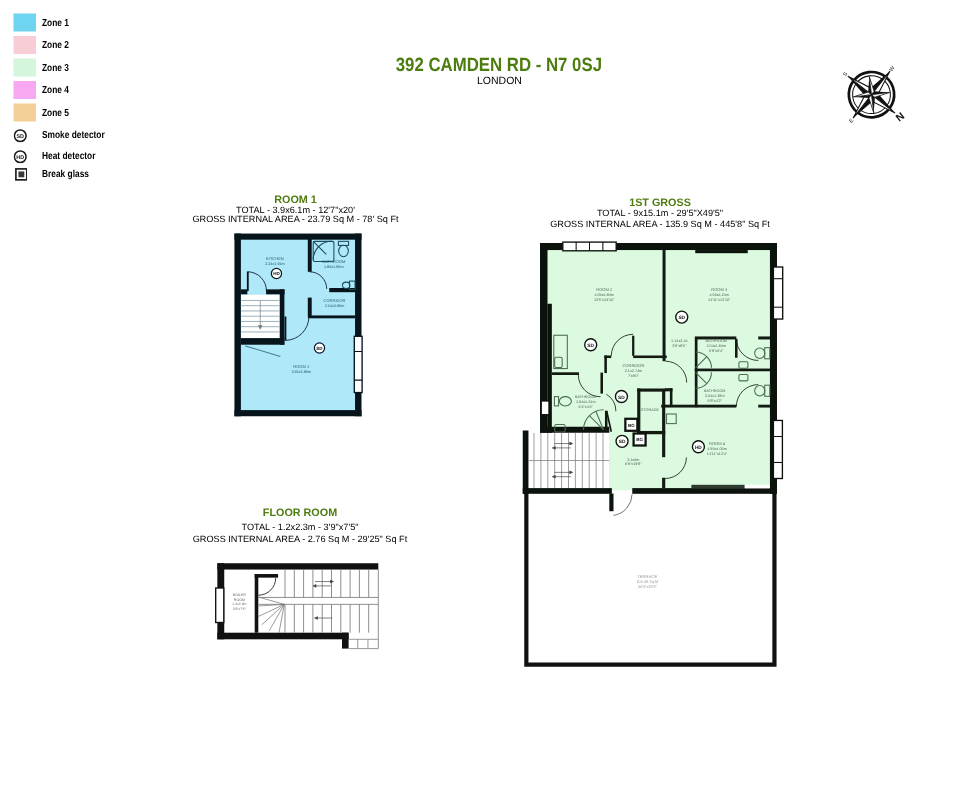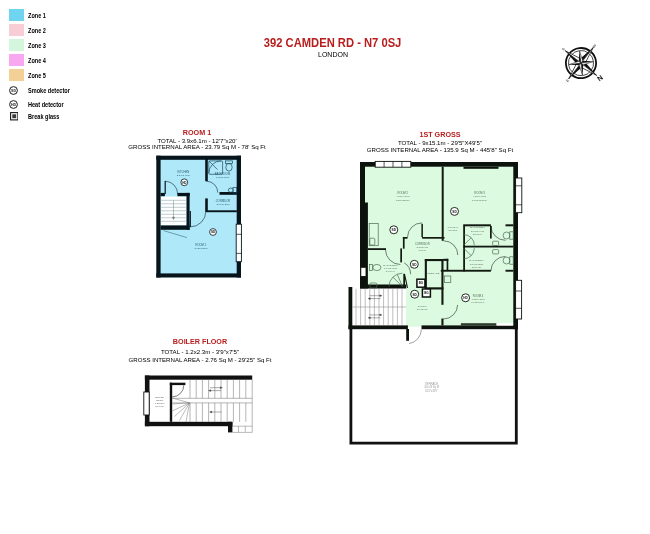--- a/index.html
+++ b/index.html
@@ -1,18 +1,18 @@
 <!DOCTYPE html>
 <html><head>
 <meta charset="utf-8">
 <style>
   html,body{margin:0;padding:0;}
   body{width:650px;height:534px;background:#ffffff;font-family:"Liberation Sans",sans-serif;position:relative;overflow:hidden;}
   .abs{position:absolute;}
-  .ttl{font-weight:bold;color:#b91c1c;}
+  .ttl{font-weight:bold;color:#4d7c0f;}
 </style>
 </head>
 <body>
 
 <div class="abs" style="left:0;top:0;width:200px;height:130px;">
 
   <div class="abs" style="left:9px;top:8.5px;width:15px;height:12px;background:#6fd4ef;"></div>
 
   <div class="abs" style="left:28px;top:11.8px;font-size:6.8px;font-weight:bold;transform:scaleX(0.82);transform-origin:0 50%;">Zone 1</div>
 
@@ -479,21 +479,21 @@
     <text x="478" y="299.9" font-size="2.5">4.55x4.06m</text>
     <text x="478" y="303.3" font-size="2.5">14'11"x13'4"</text>
   </g>
 
   <g>
     <circle cx="465.6" cy="297.8" r="4" fill="#fff" stroke="#0c120c" stroke-width="0.9"></circle>
     <text x="465.6" y="299.2" font-size="3.2" font-weight="bold" text-anchor="middle" fill="#0c120c" font-family="Liberation Sans,sans-serif">HD</text>
   </g>
 </svg>
 
-<div class="abs ttl" style="left:100px;top:336.5px;width:200px;text-align:center;font-size:7.2px;">BOILER FLOOR</div>
+<div class="abs ttl" style="left:100px;top:336.5px;width:200px;text-align:center;font-size:7.2px;">FLOOR ROOM</div>
 
 <div class="abs" style="left:100px;top:348px;width:200px;text-align:center;font-size:6.1px;color:#000;">TOTAL - 1.2x2.3m - 3'9"x7'5"</div>
 
 <div class="abs" style="left:100px;top:356px;width:200px;text-align:center;font-size:6.1px;color:#000;">GROSS INTERNAL AREA - 2.76 Sq M - 29'25" Sq Ft</div>
 
 <svg class="abs" style="left:140px;top:373px;" width="125" height="62" viewBox="140 373 125 62">
   <g fill="#111111">
 
     <rect x="144.9" y="375.5" width="107.3" height="4.2"></rect>
 

